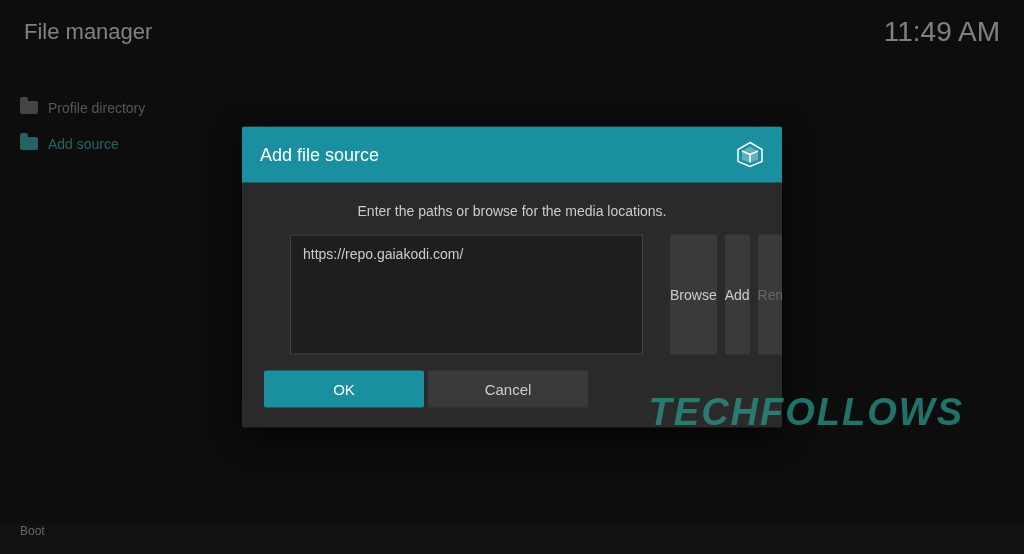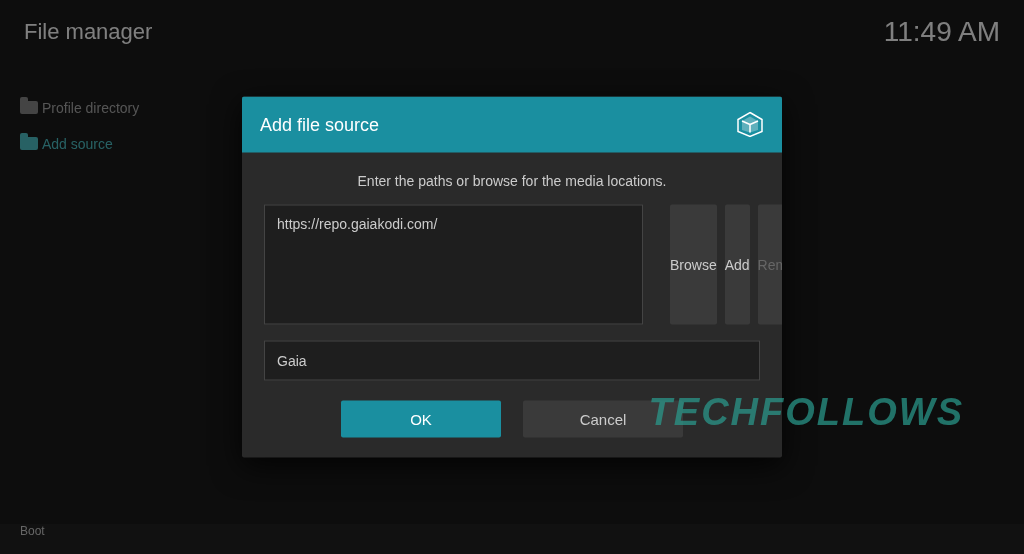--- a/index.html
+++ b/index.html
@@ -42,21 +42,21 @@
       top: 80px;
       left: 0;
       width: 190px;
       padding: 10px 0;
     }
 
     .sidebar-item {
       display: flex;
       align-items: center;
       padding: 10px 20px;
-      gap: 4px;
+      gap: 10px;
       cursor: pointer;
       color: #aaaaaa;
       font-size: 14px;
     }
 
     .sidebar-item.active {
       color: #4fc3c8;
     }
 
     .sidebar-item .folder-icon {
@@ -158,20 +158,21 @@
       text-align: center;
       color: #cccccc;
       font-size: 14px;
       margin-bottom: 16px;
     }
 
     .dialog-path-row {
       display: flex;
       gap: 27px;
       margin-bottom: 16px;
+      margin-left: 26px;
     }
 
     .path-textarea-wrapper {
       flex: 1;
       background: #1e1e1e;
       border: 1px solid #444;
       min-height: 120px;
       padding: 10px 12px;
       position: relative;
     }
@@ -224,22 +225,21 @@
       border: none;
       color: #cccccc;
       font-size: 14px;
       width: 100%;
       outline: none;
       font-family: inherit;
     }
 
     .dialog-buttons {
       display: flex;
-      gap: 22px;
-      justify-content: center;
+      gap: 4px;
     }
 
     .btn-ok {
       background: #1a8fa0;
       border: none;
       color: #ffffff;
       padding: 10px 0;
       font-size: 15px;
       cursor: pointer;
       width: 160px;
@@ -318,23 +318,20 @@
         <div class="path-text-display">https://repo.gaiakodi.com/</div>
       </div>
       <div class="path-buttons">
         <button class="path-btn">Browse</button>
         <button class="path-btn">Add</button>
         <button class="path-btn disabled">Remove</button>
       </div>
     </div>
 
 
-    <div class="name-input-wrapper">
-      <input class="name-input" type="text" value="Gaia" style="">
-    </div>
 
     <div class="dialog-buttons">
       <button class="btn-ok">OK</button>
       <button class="btn-cancel">Cancel</button>
     </div>
   </div>
 </div>
 
 <div class="watermark">TECHFOLLOWS</div>
 

